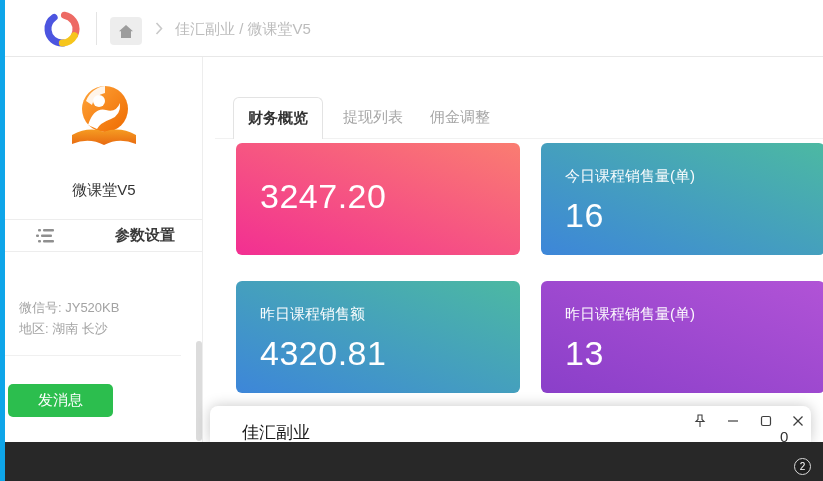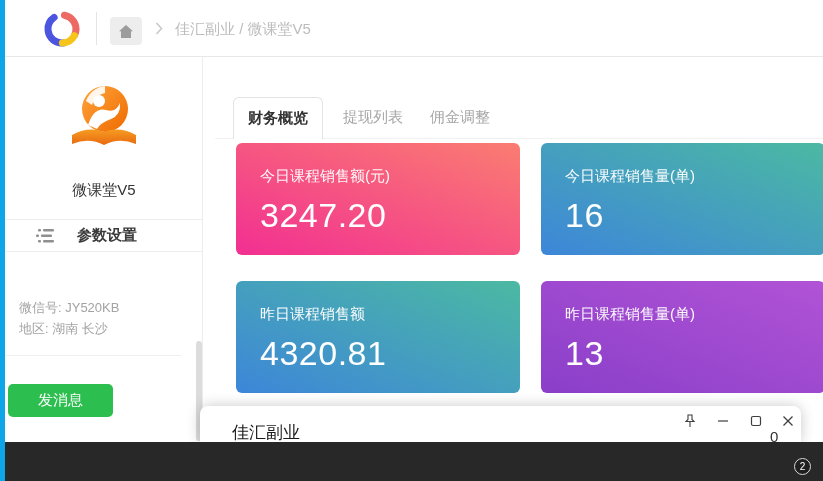--- a/index.html
+++ b/index.html
@@ -19,21 +19,21 @@
 
   
   .sidebar{position:absolute;left:0;top:57px;width:198px;height:385px;background:#fff;
     border-right:1px solid #ededed;box-sizing:border-box;}
   .org-logo{position:absolute;left:59px;top:24px;width:80px;height:80px;}
   .app-name{position:absolute;left:0;top:124px;width:198px;text-align:center;
     font-size:15px;color:#333;}
   .menu-row{position:absolute;left:0;top:162px;width:198px;height:33px;
     border-top:1px solid #ededed;border-bottom:1px solid #ededed;box-sizing:border-box;
     display:flex;align-items:center;padding-left:31px;gap:21px;}
-  .menu-row .label{font-size:15px;font-weight:bold;color:#3a3a3a;}
+  .menu-row .label{font-size:15px;font-weight:bold;color:#3a3a3a;margin-left:38px;}
   .user-name{position:absolute;left:14px;top:216px;font-size:15px;color:#2b2b2b;
     display:flex;align-items:center;gap:5px;}
   .user-meta1{position:absolute;left:14px;top:242px;font-size:13px;color:#a3a3a3;}
   .user-meta2{position:absolute;left:14px;top:263px;font-size:13px;color:#a3a3a3;}
   .side-divider{position:absolute;left:0;top:298px;width:176px;height:1px;background:#f0f0f0;}
   .send-btn{position:absolute;left:3px;top:327px;width:105px;height:33px;background:#2cbe4e;
     border:none;border-radius:5px;color:#fff;font-size:15px;
     display:flex;align-items:center;justify-content:center;cursor:pointer;
     font-family:inherit;}
   .side-scroll{position:absolute;left:191px;top:284px;width:6px;height:100px;
@@ -53,21 +53,21 @@
   .card{position:absolute;width:284px;height:112px;border-radius:6px;color:#fff;
     padding:24px 0 0 24px;box-sizing:border-box;}
   .card .clabel{font-size:15px;opacity:.96;}
   .card .cvalue{font-size:34px;font-weight:400;margin-top:10px;letter-spacing:.5px;}
   .card.p1{left:231px;top:143px;background:linear-gradient(to top right,#f22f92,#fa7d71);}
   .card.p2{left:536px;top:143px;background:linear-gradient(to top right,#3d86d9,#4cb9a2);}
   .card.p3{left:231px;top:281px;background:linear-gradient(to top right,#3d86d9,#4cb9a2);}
   .card.p4{left:536px;top:281px;background:linear-gradient(to top right,#8a3fc9,#b153d6);}
 
   
-  .ovl{position:absolute;left:195px;top:406px;width:601px;height:36px;background:#fff;
+  .ovl{position:absolute;left:205px;top:406px;width:601px;height:36px;background:#fff;
     border-radius:8px 8px 0 0;box-shadow:0 0 14px rgba(0,0,0,.22);z-index:5;}
   .ovl-title{position:absolute;left:32px;top:15px;font-size:17px;color:#1a1a1a;font-weight:500;}
   .ovl-ctrl{position:absolute;top:5px;width:20px;height:20px;display:flex;align-items:center;
     justify-content:center;cursor:pointer;color:#3f3f3f;}
   .ovl-ctrl.pin{left:480px;} .ovl-ctrl.min{left:513px;} .ovl-ctrl.max{left:546px;} .ovl-ctrl.cls{left:578px;}
   .ovl-partial{position:absolute;left:570px;top:22px;font-size:15px;color:#333;}
 
   
   .taskbar{position:absolute;left:0;top:442px;width:823px;height:39px;background:#282828;z-index:10;}
   .tb{position:absolute;display:flex;align-items:center;justify-content:center;cursor:pointer;}
@@ -151,21 +151,20 @@
     <button class="send-btn">发消息</button>
     <div class="side-scroll"></div>
   </div>
 
   <div class="tab-underline"></div>
   <div class="tab-active">财务概览</div>
   <div class="tab t2">提现列表</div>
   <div class="tab t3">佣金调整</div>
 
   <div class="card p1">
-    <div class="clabel">今日课程销售额(元)</div>
     <div class="cvalue">3247.20</div>
   </div>
   <div class="card p2">
     <div class="clabel">今日课程销售量(单)</div>
     <div class="cvalue">16</div>
   </div>
   <div class="card p3">
     <div class="clabel">昨日课程销售额</div>
     <div class="cvalue">4320.81</div>
   </div>

